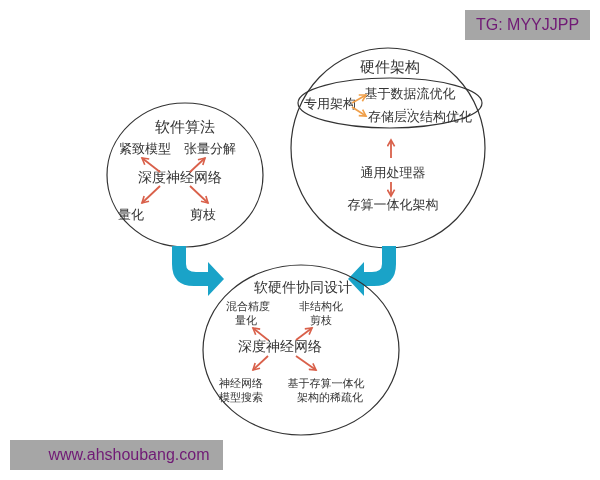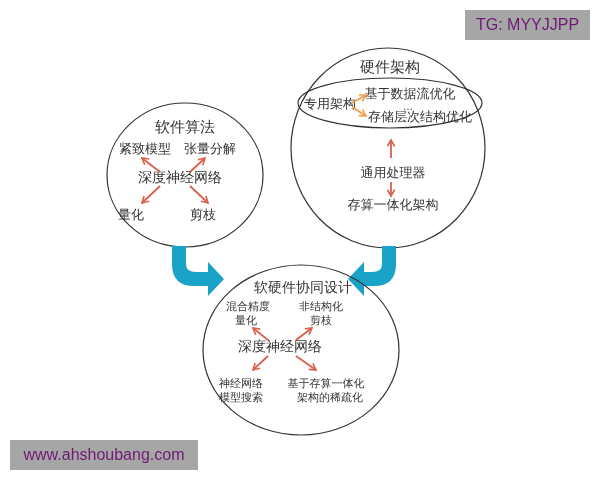--- a/index.html
+++ b/index.html
@@ -4,21 +4,21 @@
 <style>
   html, body { margin:0; padding:0; background:#ffffff; }
   body { width:600px; height:480px; position:relative; overflow:hidden;
          font-family: "DejaVu Sans", "Liberation Sans", sans-serif; color:#333; }
   svg#diagram { position:absolute; left:0; top:0; }
   .t { font-family: "DejaVu Sans", sans-serif; fill:#333; }
   .badge { position:absolute; background:#a6a6a6; color:#701a75;
            font-family: "Liberation Sans", sans-serif; font-size:16px;
            display:flex; align-items:center; justify-content:center; }
   #tg { left:465px; top:10px; width:125px; height:30px; }
-  #site { left:10px; top:440px; width:188px; height:30px; }
+  #site { left:10px; top:440px; width:188px; height:30px;padding-left:25px; }
 </style>
 </head>
 <body>
 
 <svg id="diagram" width="600" height="480" viewBox="0 0 600 480">
   <defs>
     <marker id="ar" viewBox="0 0 10 10" refX="8" refY="5" markerWidth="5" markerHeight="5" orient="auto-start-reverse">
       <path d="M1,1 L8,5 L1,9" fill="none" stroke="#d9604a" stroke-width="1.8"></path>
     </marker>
     <marker id="ao" viewBox="0 0 10 10" refX="8" refY="5" markerWidth="5" markerHeight="5" orient="auto">

